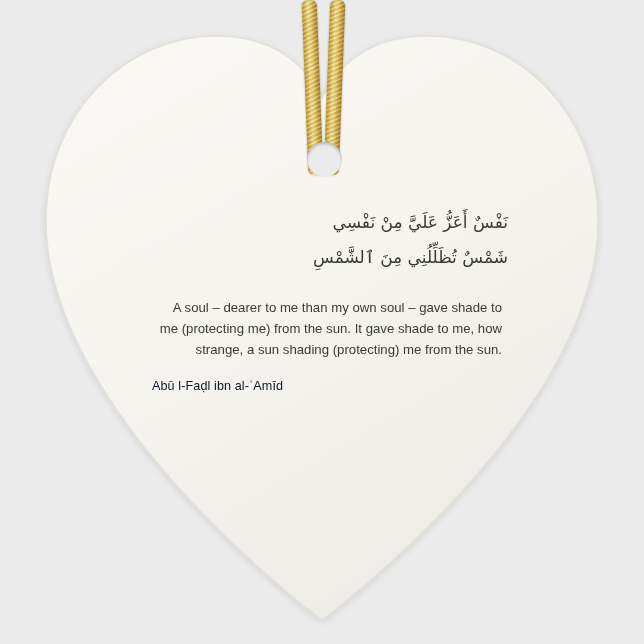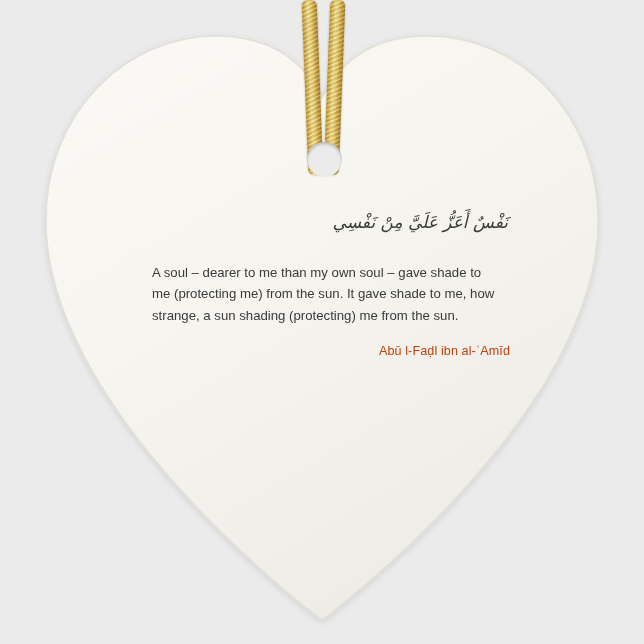--- a/index.html
+++ b/index.html
@@ -101,40 +101,40 @@
     line-height: 2.05;
     letter-spacing: 0px;
     white-space: nowrap;
   }
   .arabic-line {
     display: flex;
     justify-content: space-between;
     gap: 34px;
     padding: 0 2px;
   }
-  .arabic-line > span { display: inline-block; font-style: italic; }
+  .arabic-line > span { display: inline-block; }
 
   .translation {
     margin-top: 22px;
     color: #3a3a38;
     font-family: "Liberation Sans", sans-serif;
     font-size: 13.2px;
     line-height: 1.62;
-    text-align: left;
+    text-align: right;
     width: 350px;
     margin-left: 12px;
   }
   .attribution {
     margin-top: 18px;
     margin-left: 12px;
-    color: #c2410c;
+    color: #0f172a;
     font-family: "Liberation Sans", sans-serif;
     font-size: 12.6px;
     letter-spacing: 0.1px;
-    text-align: right;
+    text-align: left;
   }
 </style>
 </head>
 <body>
 
 <div class="scene">
 
   <div class="ribbon">
     <div class="ribbon-strand left">
       <div class="ribbon-texture"></div>
@@ -167,20 +167,21 @@
 
   <div class="hole"></div>
 
   <div class="content">
 
     <div class="arabic">
       <div class="arabic-line">
         <span>نَفْسٌ أَعَزُّ عَلَيَّ مِنْ نَفْسِي</span>
       </div>
       <div class="arabic-line">
+        <span>شَمْسٌ تُظَلِّلُنِي مِنَ ٱلشَّمْسِ</span>
       </div>
     </div>
 
     <div class="translation">A soul – dearer to me than my own soul – gave shade to me (protecting me) from the sun. It gave shade to me, how strange, a sun shading (protecting) me from the sun.</div>
 
     <div class="attribution">Abū l-Faḍl ibn al-ʿAmīd</div>
   </div>
 
 </div>
 

